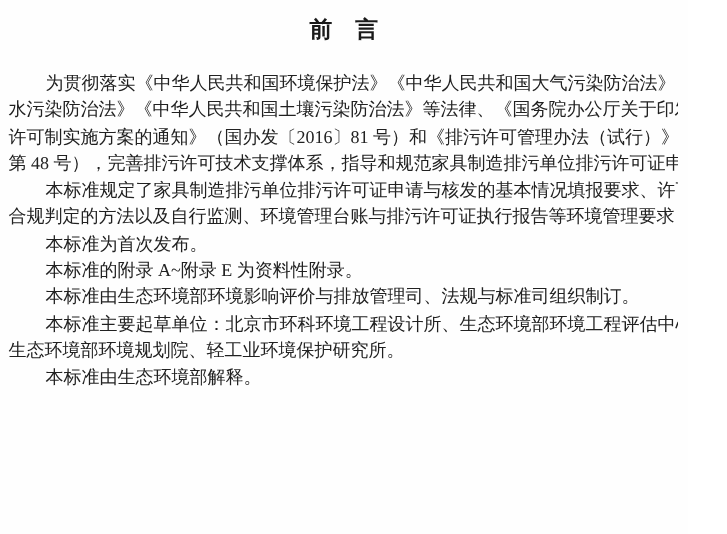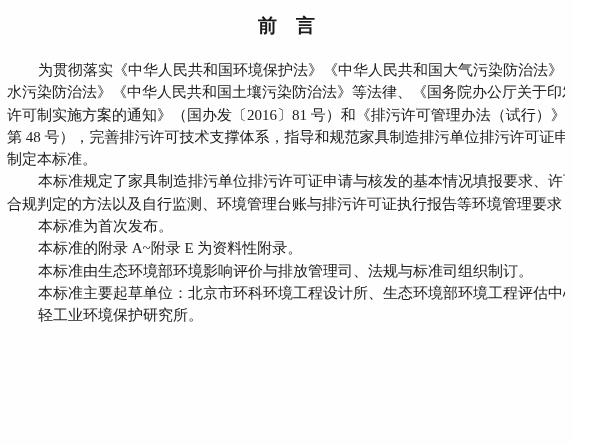--- a/index.html
+++ b/index.html
@@ -52,21 +52,20 @@
 <div class="page">
   <h1 class="doc-title">前　言</h1>
 
   <div class="body-text">
 
     <p class="para">
       <span class="line indent">为贯彻落实《中华人民共和国环境保护法》《中华人民共和国大气污染防治法》《中华人民共和国</span>
       <span class="line">水污染防治法》《中华人民共和国土壤污染防治法》等法律、《国务院办公厅关于印发控制污染物排放</span>
       <span class="line">许可制实施方案的通知》（国办发〔2016〕81 号）和《排污许可管理办法（试行）》（环境保护部令</span>
       <span class="line">第 48 号），完善排污许可技术支撑体系，指导和规范家具制造排污单位排污许可证申请与核发工作，</span>
-      <span class="line">制定本标准。</span>
     </p>
 
     <p class="para">
       <span class="line indent">本标准规定了家具制造排污单位排污许可证申请与核发的基本情况填报要求、许可排放限值确定、</span>
       <span class="line">合规判定的方法以及自行监测、环境管理台账与排污许可证执行报告等环境管理要求，提出了家具制造</span>
     </p>
 
     <p class="para">
       <span class="line indent">本标准为首次发布。</span>
     </p>
@@ -74,22 +73,23 @@
     <p class="para">
       <span class="line indent">本标准的附录 A~附录 E 为资料性附录。</span>
     </p>
 
     <p class="para">
       <span class="line indent">本标准由生态环境部环境影响评价与排放管理司、法规与标准司组织制订。</span>
     </p>
 
     <p class="para">
       <span class="line indent">本标准主要起草单位：北京市环科环境工程设计所、生态环境部环境工程评估中心、中国家具协会、</span>
+      <span class="line">生态环境部环境规划院、轻工业环境保护研究所。</span>
     </p>
 
 
 
     <p class="para">
-      <span class="line indent">轻工业环境保护研究所。</span>
+      <span class="line indent">本标准由生态环境部解释。</span>
     </p>
 
   </div>
 </div>
 
 </body></html>

